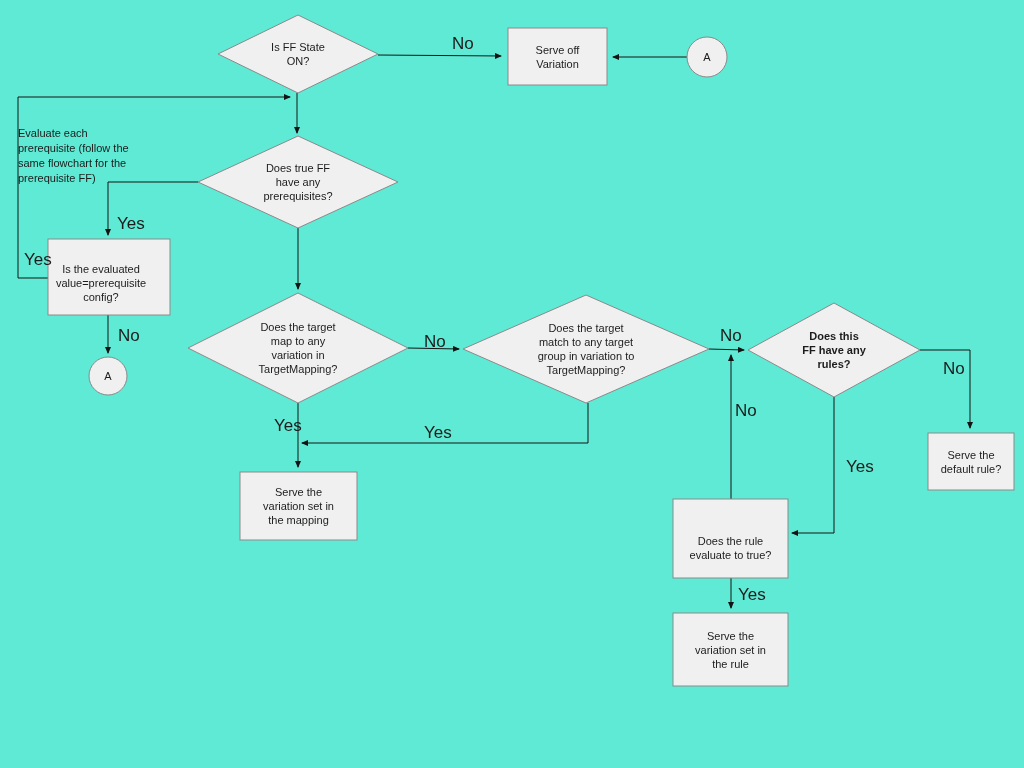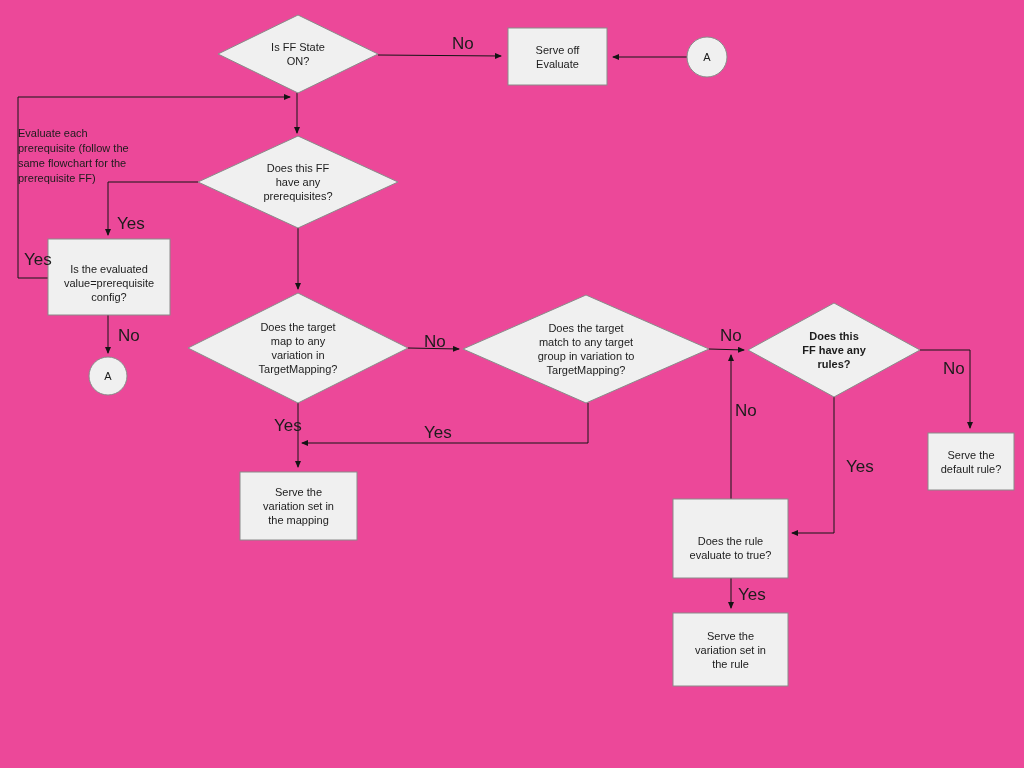--- a/index.html
+++ b/index.html
@@ -1,20 +1,20 @@
 <!DOCTYPE html>
 <html><head>
 <meta charset="utf-8">
 <style>
   html, body { margin: 0; padding: 0; background: #ffffff; }
   .canvas {
     position: relative;
     width: 1024px;
     height: 768px;
-    background: #ec4899;
+    background: #5eead4;
     font-family: "Liberation Sans", sans-serif;
     color: #1c1c1c;
     overflow: hidden;
   }
   .wires { position: absolute; left: 0; top: 0; }
   .node-text {
     position: absolute;
     display: flex;
     align-items: center;
     justify-content: center;
@@ -84,26 +84,26 @@
       <rect x="928" y="433" width="86" height="57"></rect>
       <rect x="673" y="499" width="115" height="79"></rect>
       <rect x="673" y="613" width="115" height="73"></rect>
       <rect x="240" y="472" width="117" height="68"></rect>
     </g>
   </svg>
 
   <div class="node-text" style="left:218px; top:15px; width:160px; height:78px;">Is FF State
 ON?</div>
   <div class="node-text" style="left:508px; top:28px; width:99px; height:57px;">Serve off
-Evaluate</div>
+Variation</div>
   <div class="node-text" style="left:687px; top:37px; width:40px; height:40px;">A</div>
-  <div class="node-text" style="left:198px; top:136px; width:200px; height:92px;">Does this FF
+  <div class="node-text" style="left:198px; top:136px; width:200px; height:92px;">Does true FF
 have any
 prerequisites?</div>
-  <div class="node-text" style="left:48px; top:239px; width:122px; height:88px;">Is the evaluated
+  <div class="node-text" style="left:40px; top:239px; width:122px; height:88px;">Is the evaluated
 value=prerequisite
 config?</div>
   <div class="node-text" style="left:89px; top:357px; width:38px; height:38px;">A</div>
   <div class="node-text" style="left:188px; top:293px; width:220px; height:110px;">Does the target
 map to any
 variation in
 TargetMapping?</div>
   <div class="node-text" style="left:463px; top:295px; width:246px; height:108px;">Does the target
 match to any target
 group in variation to

